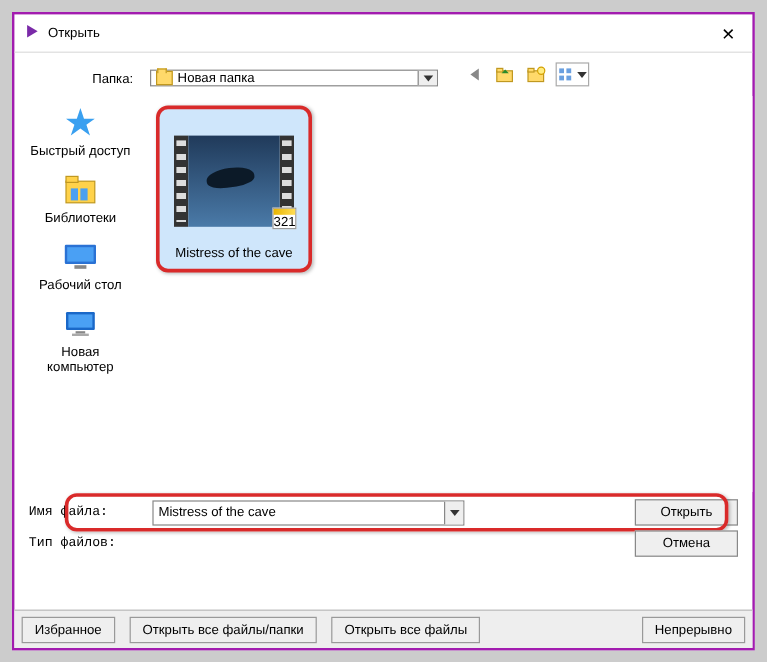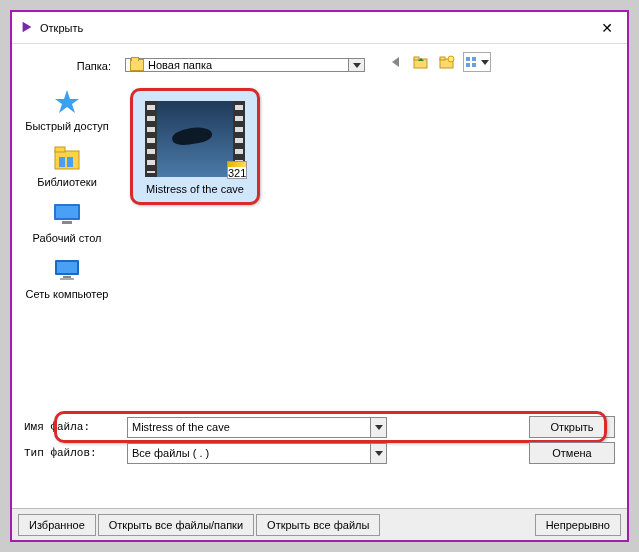--- a/index.html
+++ b/index.html
@@ -20,41 +20,41 @@
   .tb-icons .ico { width: 20px; height: 20px; display: flex; align-items: center; justify-content: center; }
 
   .body-area { display: flex; height: 330px; }
   .places { width: 110px; padding-top: 6px; display: flex; flex-direction: column; align-items: center; gap: 10px; }
   .place { width: 90px; text-align: center; cursor: default; }
   .place .picon { height: 32px; display: flex; align-items: center; justify-content: center; }
   .place .plabel { margin-top: 2px; line-height: 12px; }
 
   .file-pane { flex: 1; background: #fff; position: relative; padding: 8px; }
   .file-item { width: 130px; border: 3px solid #d92a2a; border-radius: 10px; padding: 6px; background: #cfe6fb; text-align: center; box-shadow: 1px 1px 3px rgba(0,0,0,0.25); }
-  .thumb { width: 100px; height: 76px; margin: 4px auto; position: relative; }
+  .thumb { width: 100px; height: 76px; margin: 16px auto; position: relative; }
   .filmL, .filmR { position: absolute; top: 0; bottom: 0; width: 12px; background: #333; }
   .filmL { left: 0; } .filmR { right: 0; }
   .filmL::before, .filmR::before { content:""; position:absolute; left:2px; right:2px; top:4px; bottom:4px;
     background: repeating-linear-gradient(#ddd 0 5px, #333 5px 11px); }
   .frame { position: absolute; left: 12px; right: 12px; top: 0; bottom: 0; background: linear-gradient(#203a5a,#4a7aa8); overflow:hidden; }
   .frame::after { content:""; position:absolute; left:20%; top:35%; width:40px; height:16px; background:#0c1a28; border-radius:50% 50% 40% 40%; transform: rotate(-8deg); }
   .badge321 { position: absolute; right: -2px; bottom: -2px; width: 20px; height: 18px; background: #fff; border: 1px solid #999; font-size: 8px; line-height: 12px; text-align: center; }
   .badge321 .topstrip { height:5px; background: linear-gradient(90deg,#e8b400,#ffdd55); }
   .file-item .fname { margin-top: 6px; line-height: 13px; }
 
   .fields { padding: 4px 12px; }
   .frow { display: flex; align-items: center; height: 26px; gap: 8px; position: relative; }
   .frow .flbl { width: 95px; padding-right: 8px; font-family: Liberation Mono, monospace; }
   .combo { width: 260px; height: 21px; border: 1px solid #888; background: #fff; display: flex; align-items: center; padding: 0 4px; position: relative; }
   .combo .dd { position: absolute; right: 0; top: 0; bottom: 0; width: 16px; border-left: 1px solid #888; display: flex; align-items: center; justify-content: center; background: #efefef; }
   .btn { width: 86px; height: 22px; border: 1px solid #888; background: #efefef; display: flex; align-items: center; justify-content: center; cursor: default; }
   .hl-row { position: relative; }
   .hl-row::before { content:""; position:absolute; left:30px; right:8px; top:-3px; bottom:-3px; border:3px solid #d92a2a; border-radius:10px; pointer-events:none; box-shadow: 1px 1px 3px rgba(0,0,0,0.25); }
 
-  .bottom-bar { position: absolute; left: 0; right: 0; bottom: 0; height: 32px; background: #eee; border-top: 1px solid #bbb; display: flex; align-items: center; padding: 0 6px; gap: 2px; }
+  .bottom-bar { position: absolute; left: 0; right: 0; bottom: 0; height: 32px; background: #eee; border-top: 1px solid #bbb; display: flex; align-items: center; padding: 0 6px; gap: 12px; }
   .bbtn { height: 22px; border: 1px solid #999; background: #efefef; padding: 0 10px; display: flex; align-items: center; cursor: default; }
   .arrow-down { width:0;height:0;border-left:4px solid transparent;border-right:4px solid transparent;border-top:5px solid #333; }
   .arrow-left { width:0;height:0;border-top:5px solid transparent;border-bottom:5px solid transparent;border-right:7px solid #888; }
 </style>
 </head>
 <body>
 
 <div class="outer">
 
   <div class="titlebar">
@@ -139,21 +139,21 @@
       </div>
       <div class="place">
         <div class="picon">
             <svg width="30" height="24">
               <rect x="3" y="2" width="24" height="15" rx="1" fill="#1a68c8"></rect>
               <rect x="5" y="4" width="20" height="11" fill="#4aa0f4"></rect>
               <rect x="11" y="18" width="8" height="2" fill="#888"></rect>
               <rect x="8" y="20" width="14" height="2" fill="#aaa"></rect>
             </svg>
           </div>
-        <div class="plabel">Сеть компьютер</div>
+        <div class="plabel">Новая компьютер</div>
       </div>
     </div>
 
     <div class="file-pane">
       <div class="file-item">
         <div class="thumb">
           <div class="filmL"></div>
             <div class="filmR"></div>
           <div class="frame"></div>
           <div class="badge321"><div class="topstrip"></div><span>321</span></div>
@@ -170,26 +170,20 @@
         <span>Mistress of the cave</span>
         <span class="dd">
             <span class="arrow-down"></span>
           </span>
       </div>
       <div style="flex:1"></div>
       <div class="btn">Открыть</div>
     </div>
     <div class="frow">
       <div class="flbl">Тип файлов:</div>
-      <div class="combo">
-        <span>Все файлы ( . )</span>
-        <span class="dd">
-            <span class="arrow-down"></span>
-          </span>
-      </div>
       <div style="flex:1"></div>
       <div class="btn">Отмена</div>
     </div>
   </div>
 
   <div class="bottom-bar">
     <div class="bbtn">Избранное</div>
     <div class="bbtn">Открыть все файлы/папки</div>
     <div class="bbtn">Открыть все файлы</div>
     <div style="flex:1"></div>

